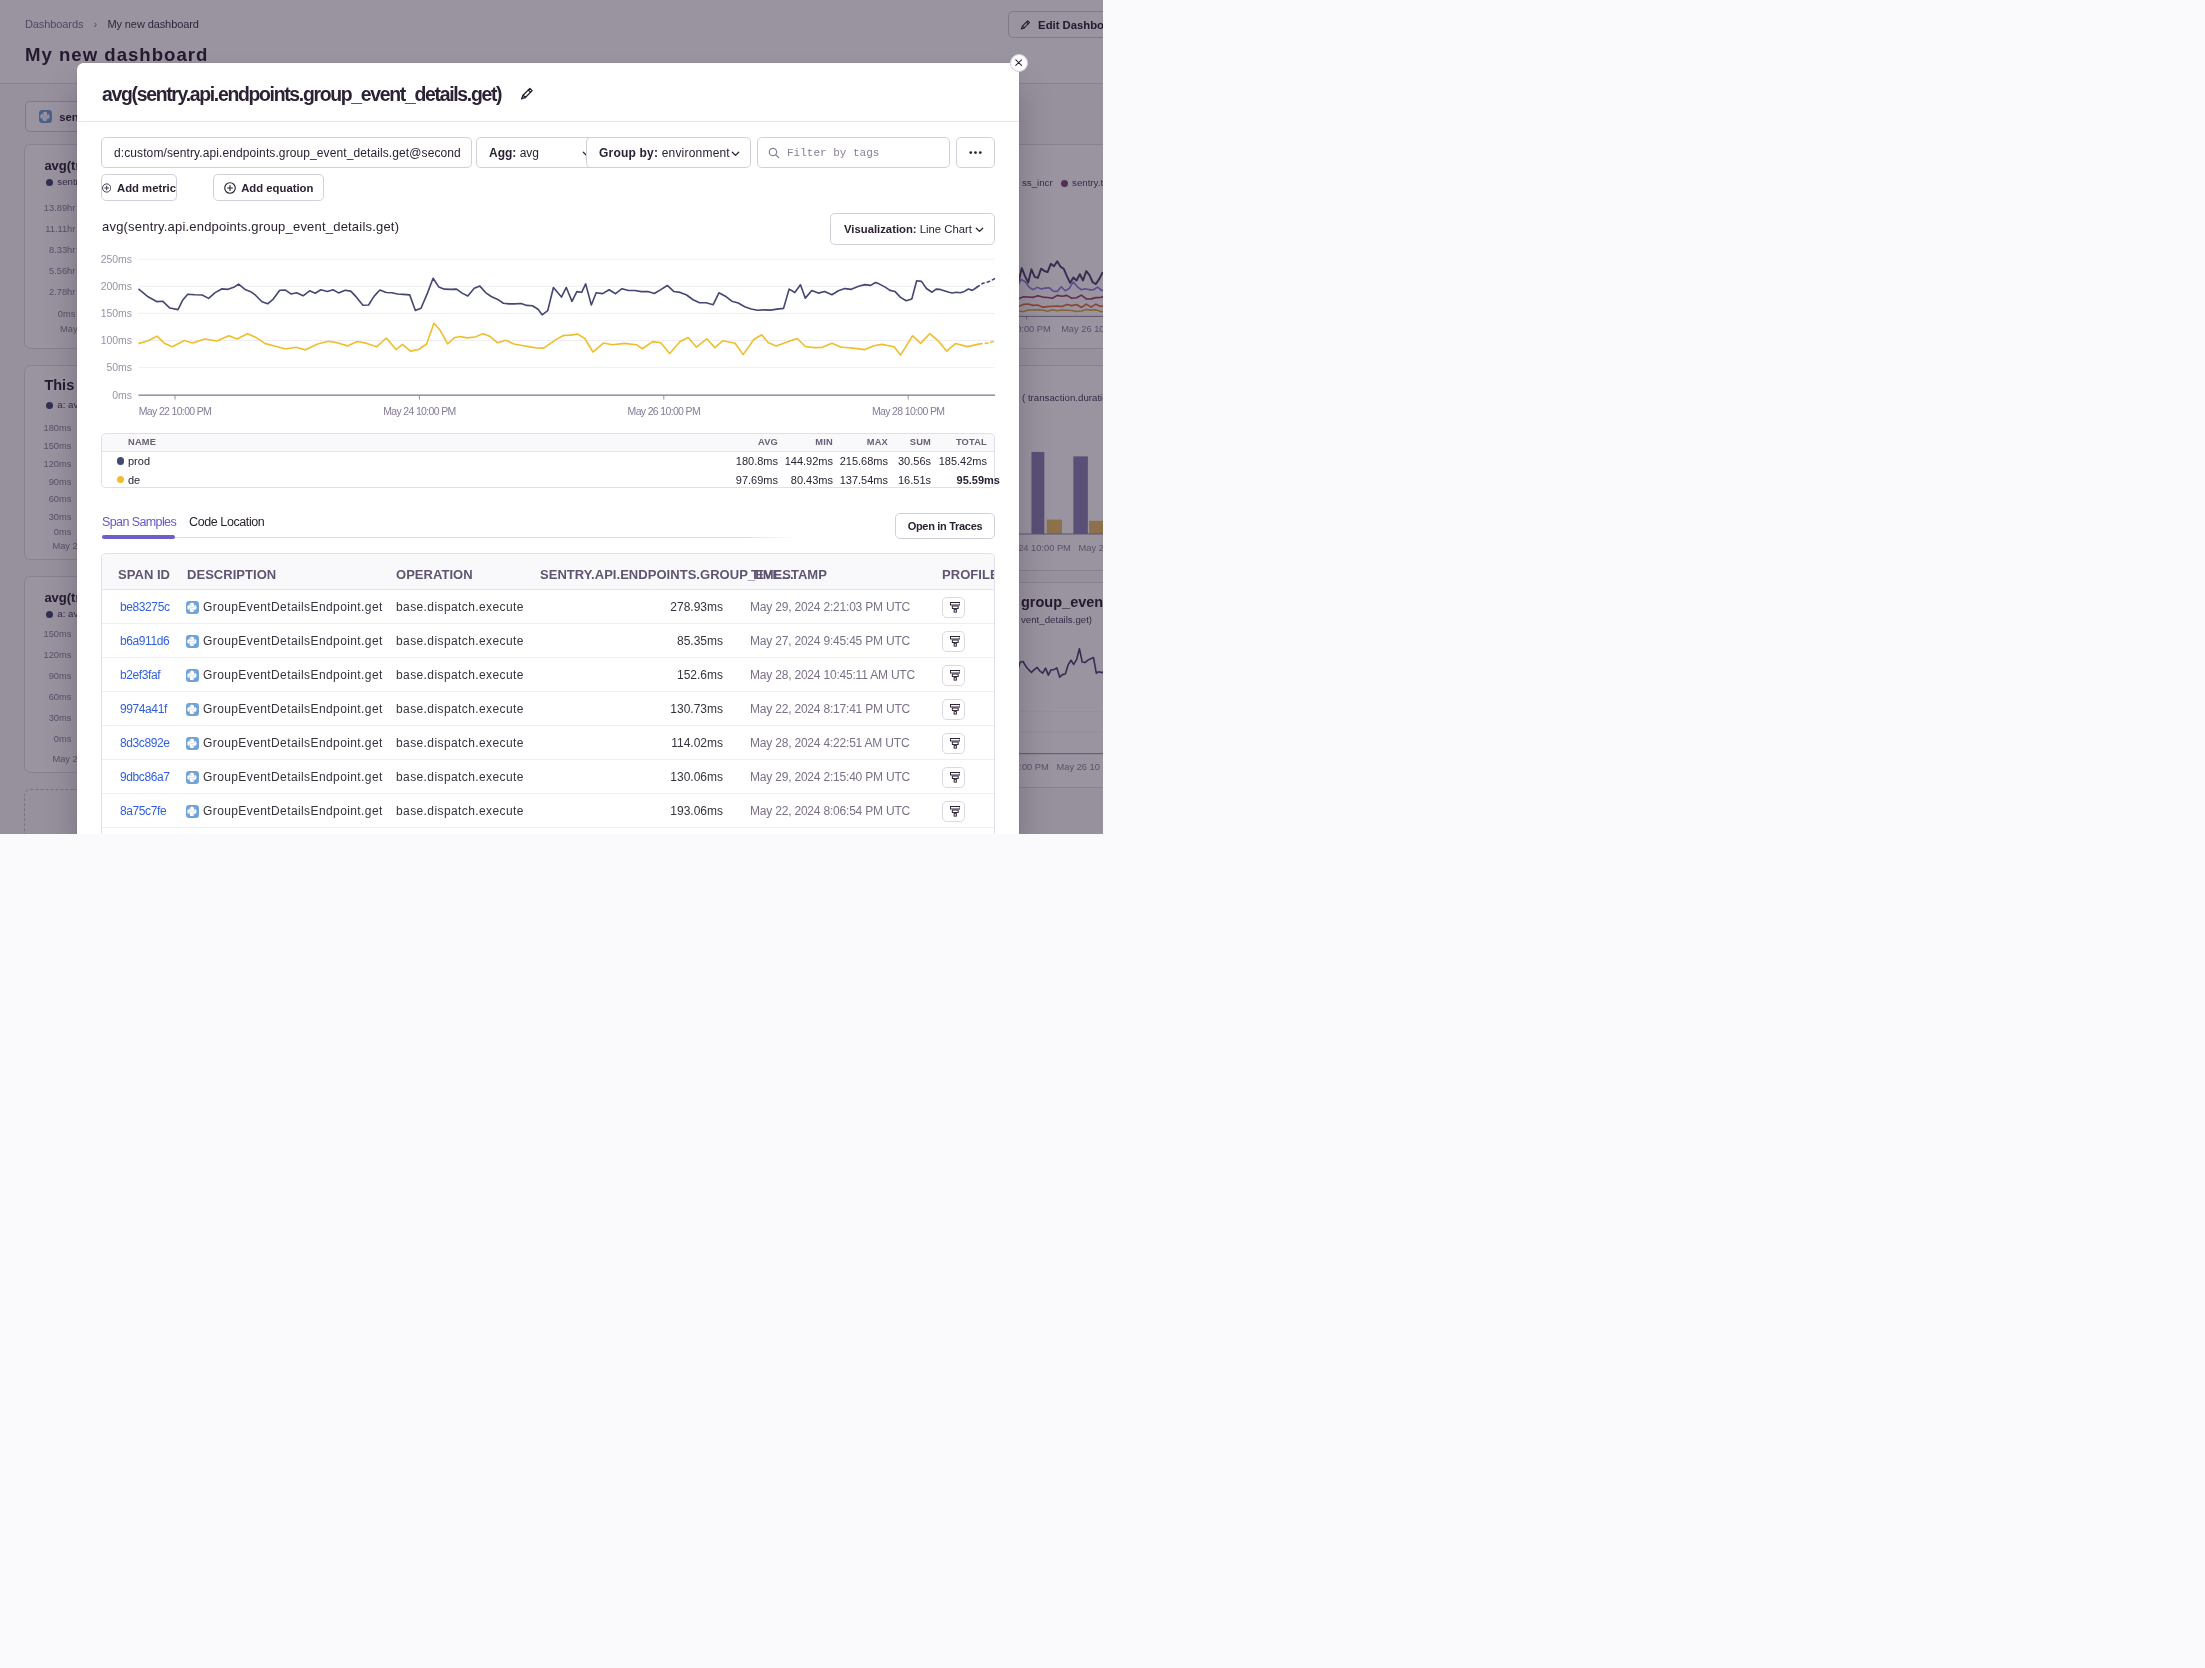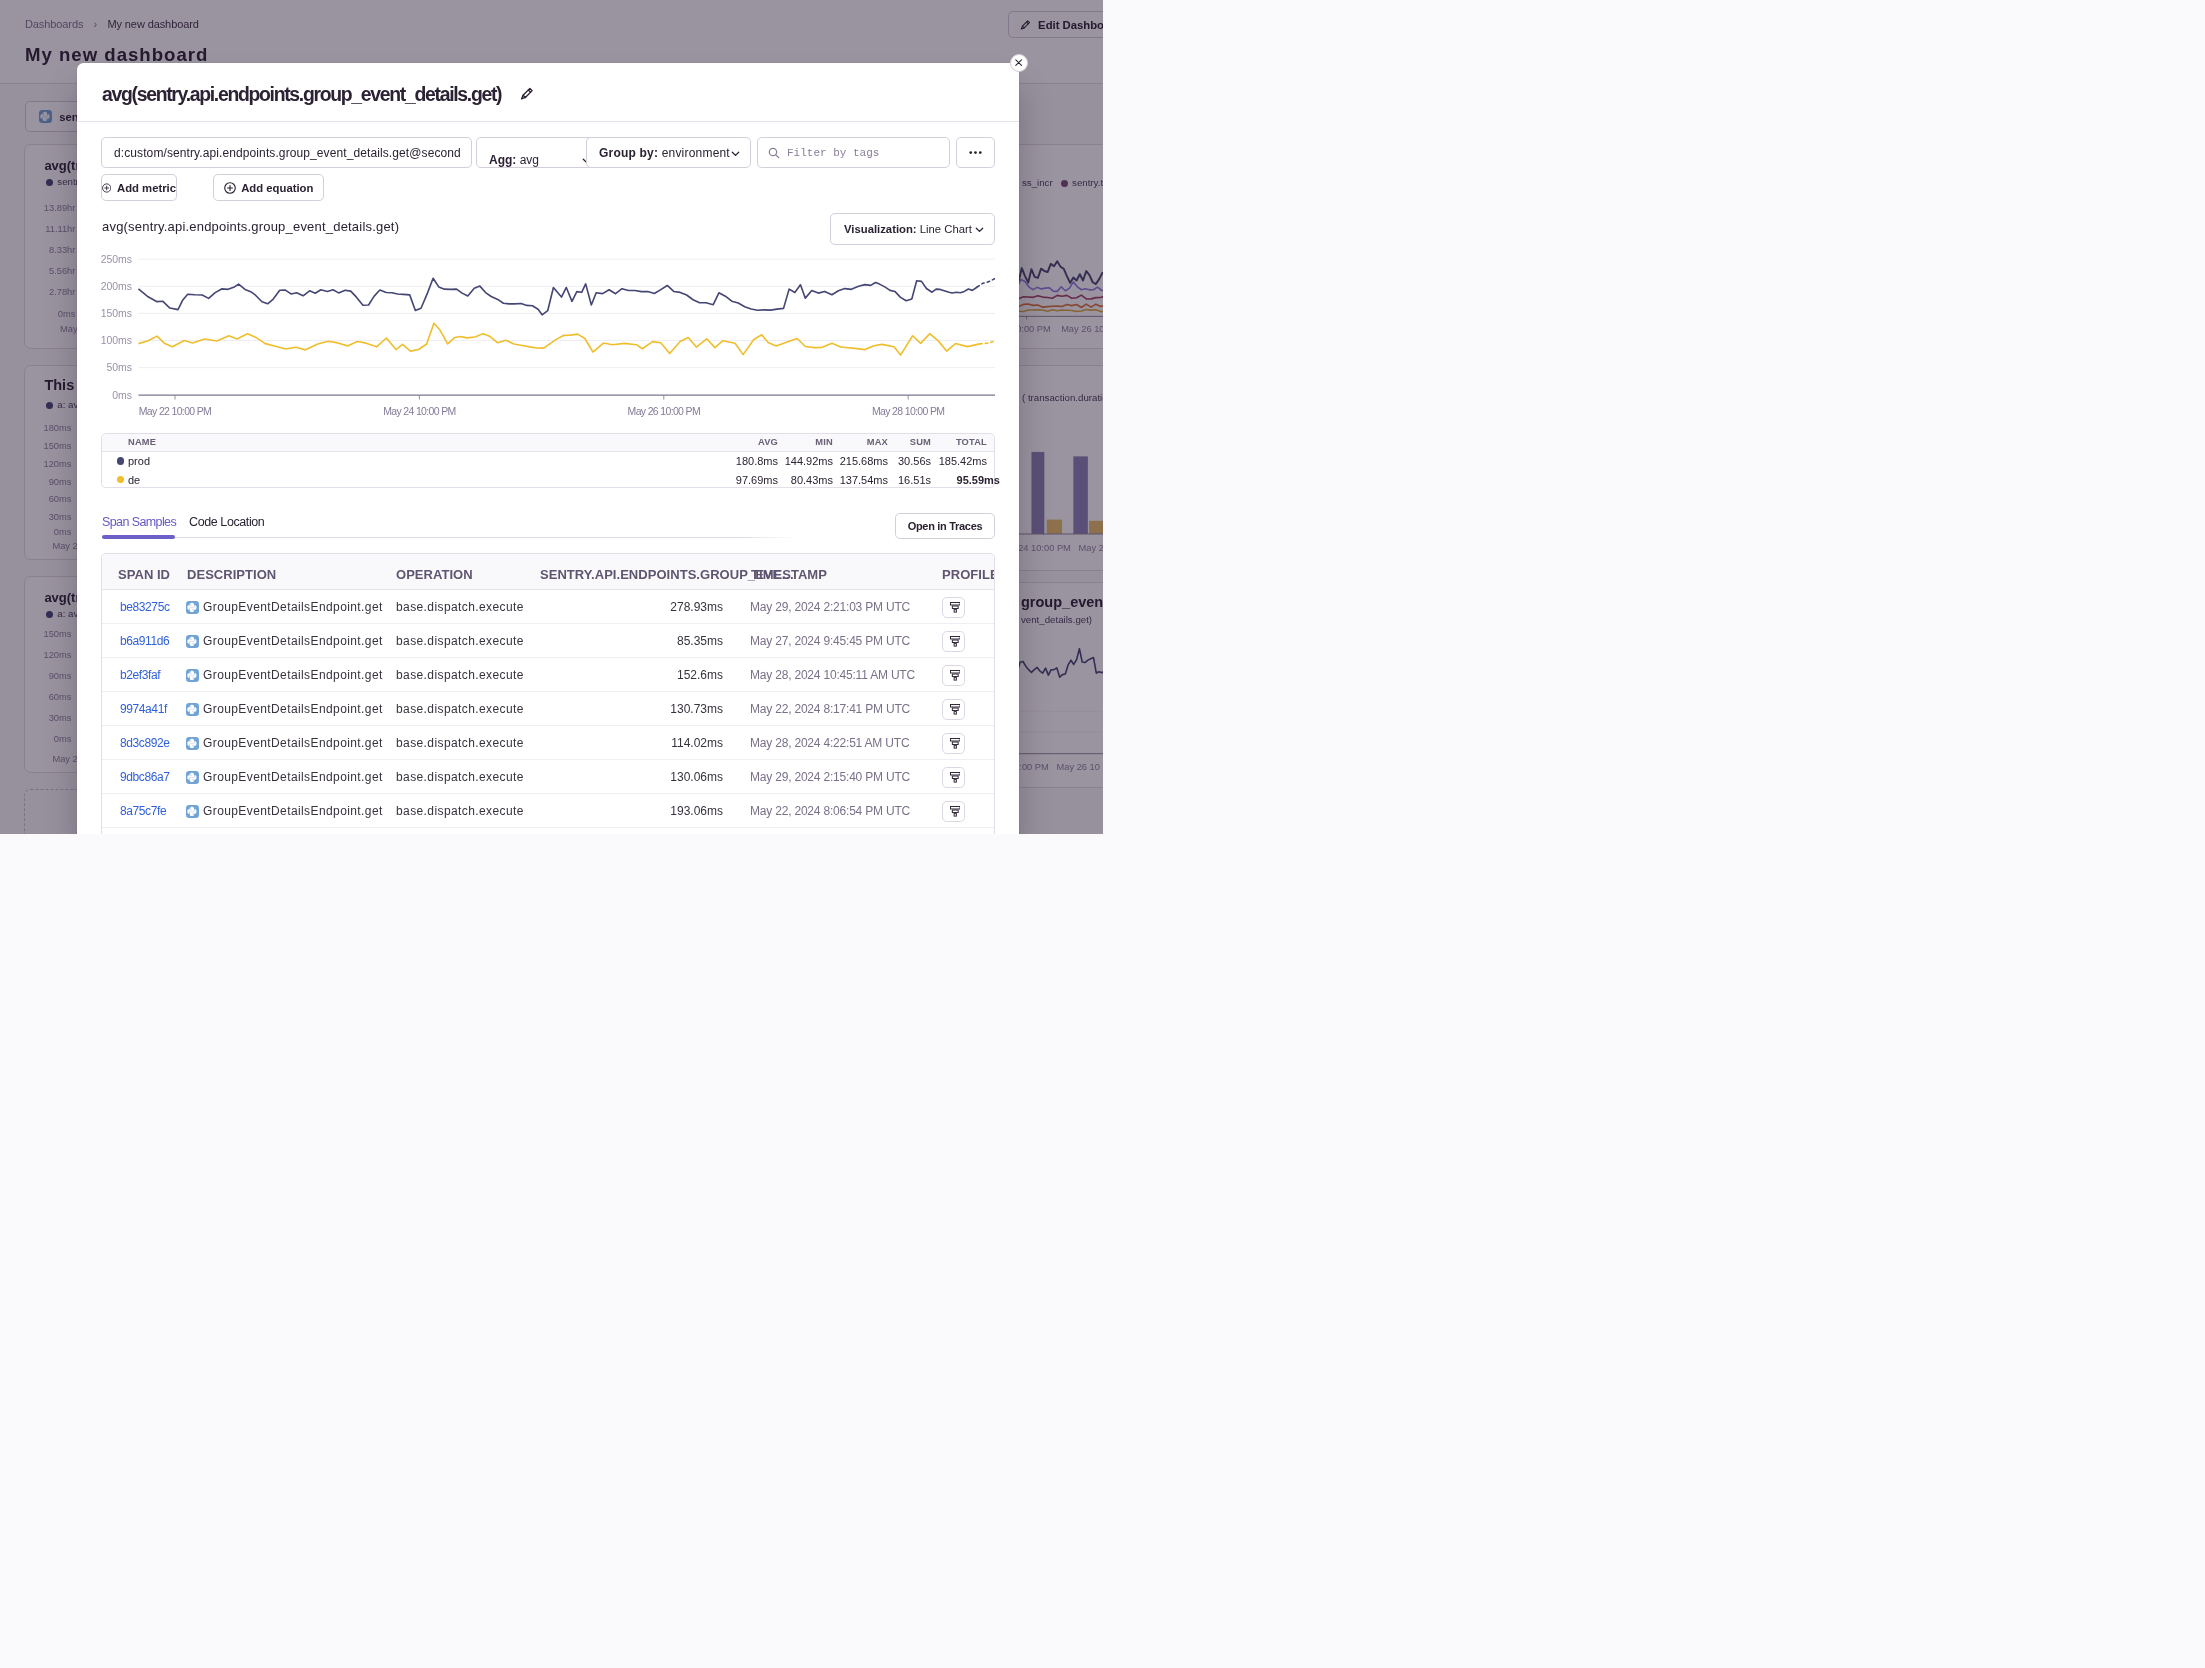--- a/index.html
+++ b/index.html
@@ -173,21 +173,21 @@
     <div id="mpencil"><svg width="14.5" height="14.5" viewBox="0 0 16 16">
           <g fill="none" stroke="#2b2233" stroke-width="1.5" stroke-linejoin="round" stroke-linecap="round">
             <path d="M3.4 10.1 L10.9 2.6 L13.4 5.1 L5.9 12.6 Z"></path>
             <path d="M3.4 10.1 L1.8 14.2 L5.9 12.6"></path>
             <path d="M9.2 4.3 L11.7 6.8"></path>
           </g>
         </svg></div>
   </div>
 
   <div class="inbox" style="left:24px;top:74px;width:371px;padding-left:12px;letter-spacing:0.1px;">d:custom/sentry.api.endpoints.group_event_details.get@second</div>
-  <div class="inbox" style="left:399px;top:74px;width:126px;padding:0 9.7px 0 12px;align-items:flex-end;"><span class="blab">Agg:&nbsp;</span>avg <span class="chev"><svg width="9" height="5.6" viewBox="0 0 11 7">
+  <div class="inbox" style="left:399px;top:74px;width:126px;padding:0 9.7px 0 12px;"><span class="blab">Agg:&nbsp;</span>avg <span class="chev"><svg width="9" height="5.6" viewBox="0 0 11 7">
           <path d="M1.5 1.5 L5.5 5.5 L9.5 1.5" fill="none" stroke="#2b2233" stroke-width="1.6" stroke-linecap="round" stroke-linejoin="round"></path>
         </svg></span></div>
   <div class="inbox" style="left:509px;top:74px;width:165px;padding:0 9.7px 0 12px;letter-spacing:0.2px;"><span class="blab">Group by:&nbsp;</span>environment <span class="chev"><svg width="9" height="5.6" viewBox="0 0 11 7">
           <path d="M1.5 1.5 L5.5 5.5 L9.5 1.5" fill="none" stroke="#2b2233" stroke-width="1.6" stroke-linecap="round" stroke-linejoin="round"></path>
         </svg></span></div>
   <div class="inbox" style="left:680px;top:74px;width:193px;padding:0 9.7px;color:#8a7e9a;">
       <svg width="12" height="12" viewBox="0 0 15 15">
         <circle cx="6.2" cy="6.2" r="4.6" fill="none" stroke="#8a7e9a" stroke-width="1.5"></circle>
         <line x1="9.8" y1="9.8" x2="13.4" y2="13.4" stroke="#8a7e9a" stroke-width="1.5" stroke-linecap="round"></line>
       </svg>

